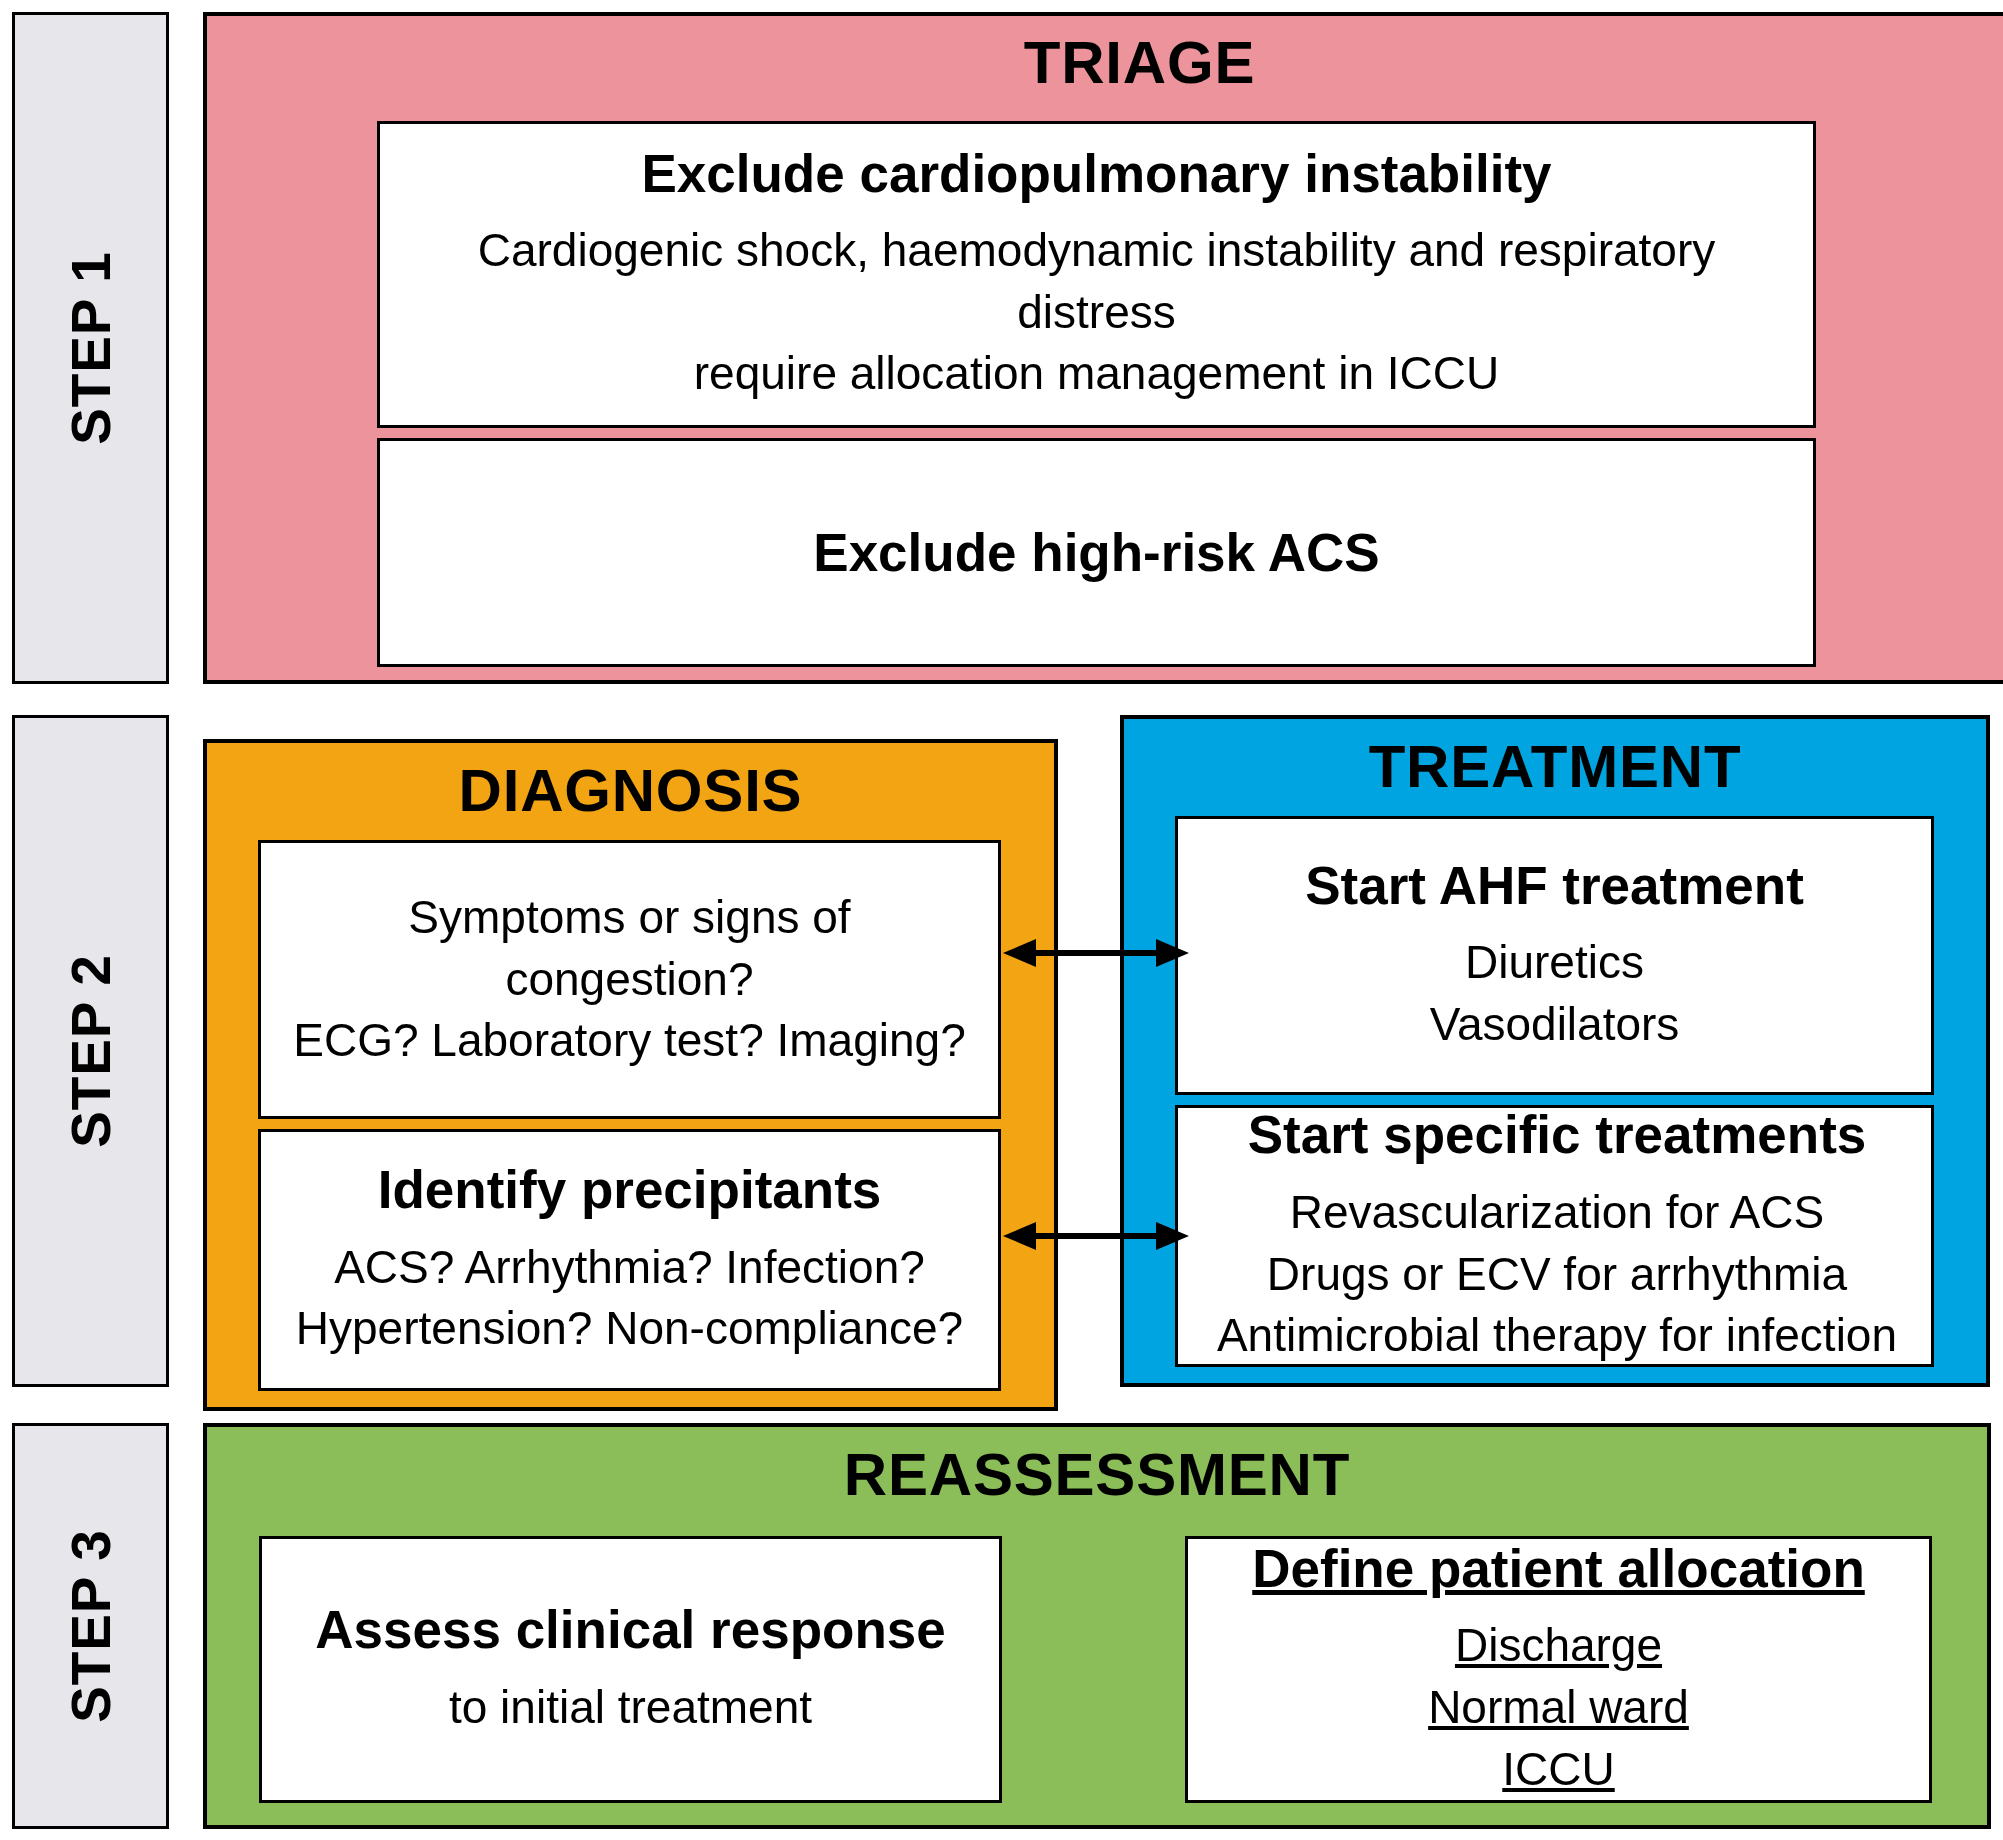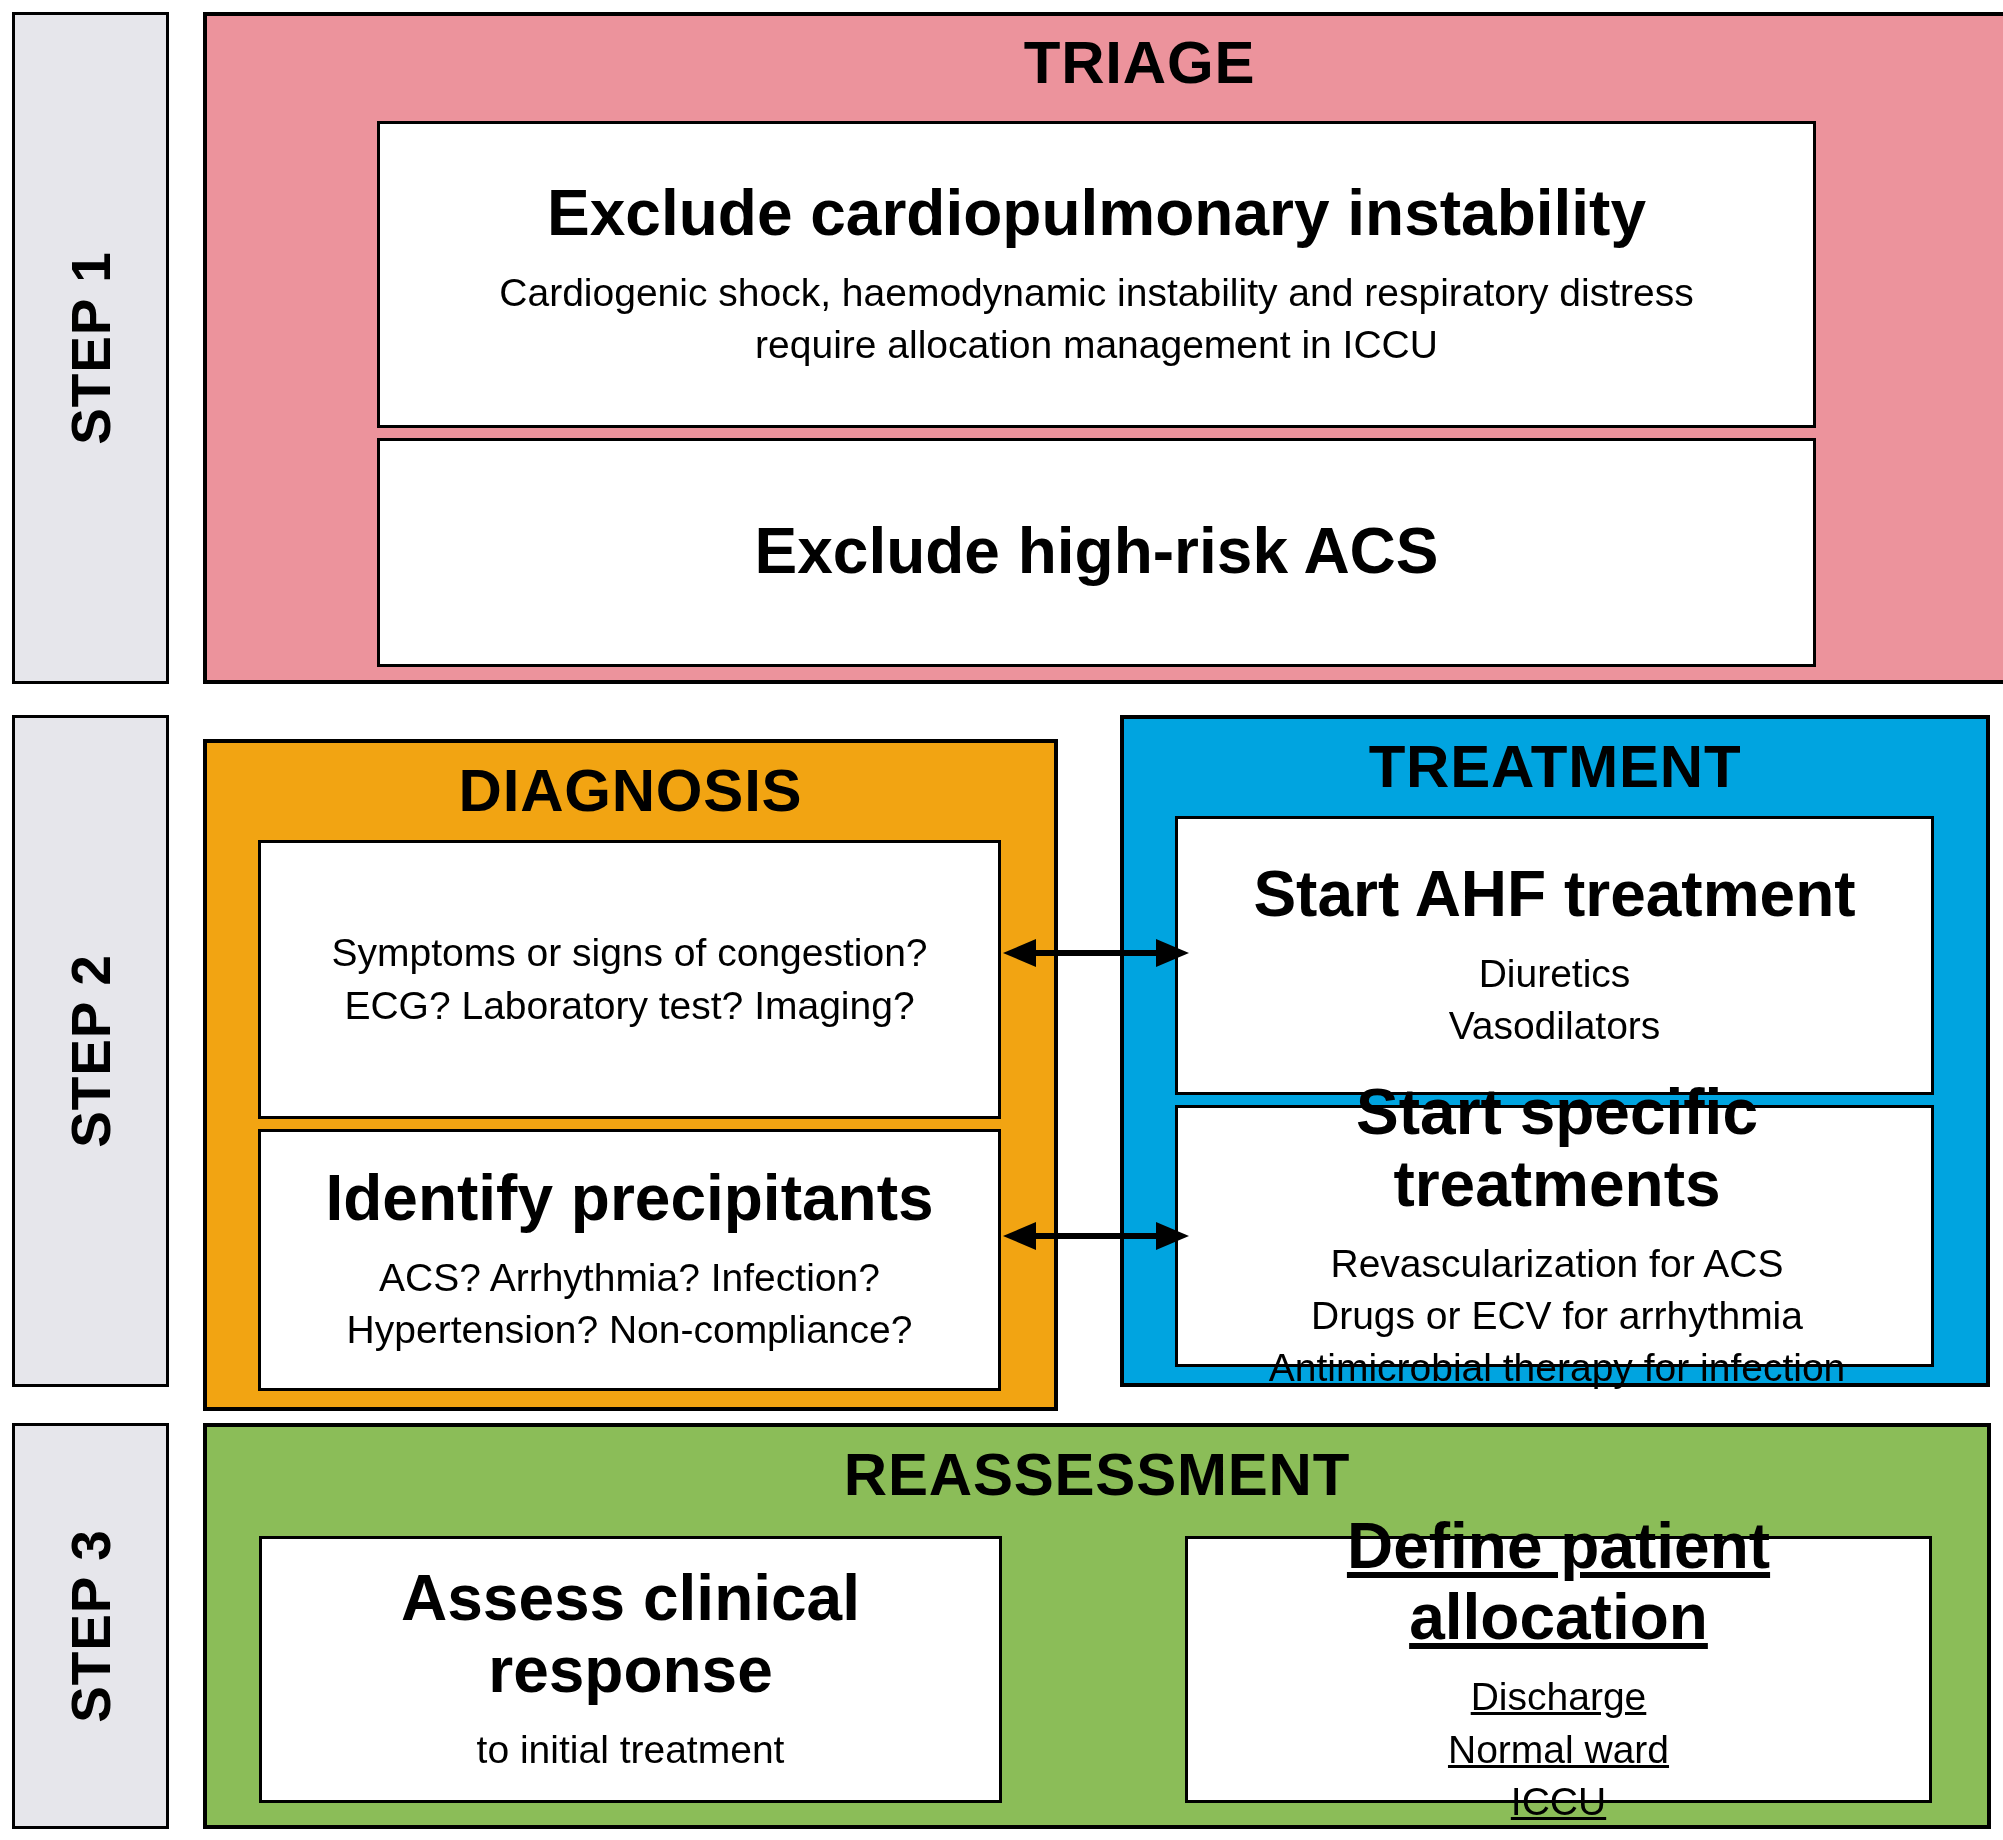--- a/index.html
+++ b/index.html
@@ -58,22 +58,22 @@
     background: #fff;
     border: 3.9px solid #000;
     display: flex;
     flex-direction: column;
     align-items: center;
     justify-content: center;
     text-align: center;
     gap: 17.3px;
     padding: 9.4px 19px;
   }
-  .white-box .heading { font-size: 64px; font-weight: bold; line-height: 1.12; }
-  .white-box .line    { font-size: 39px; line-height: 1.34; }
+  .white-box .heading { font-size: 53px; font-weight: bold; line-height: 1.12; }
+  .white-box .line    { font-size: 46px; line-height: 1.34; }
 
   #triage-box1 { left: 170px;  top: 105px; width: 1439px; height: 307px; }
   #triage-box2 { left: 170px;  top: 422px; width: 1439px; height: 229px; }
   #diag-box1   { left: 51px;   top: 97px; width: 743px;  height: 279px; }
   #diag-box2   { left: 51px;   top: 386px; width: 743px;  height: 262px; }
   #treat-box1  { left: 51px;   top: 97px; width: 759px;  height: 279px; }
   #treat-box2  { left: 51px;   top: 386px; width: 759px;  height: 262px; padding-left: 24px; }
   #reass-box1  { left: 52px;   top: 109px; width: 743px;  height: 267px; }
   #reass-box2  { left: 978px; top: 109px; width: 747px;  height: 267px; text-decoration: underline; }
 

